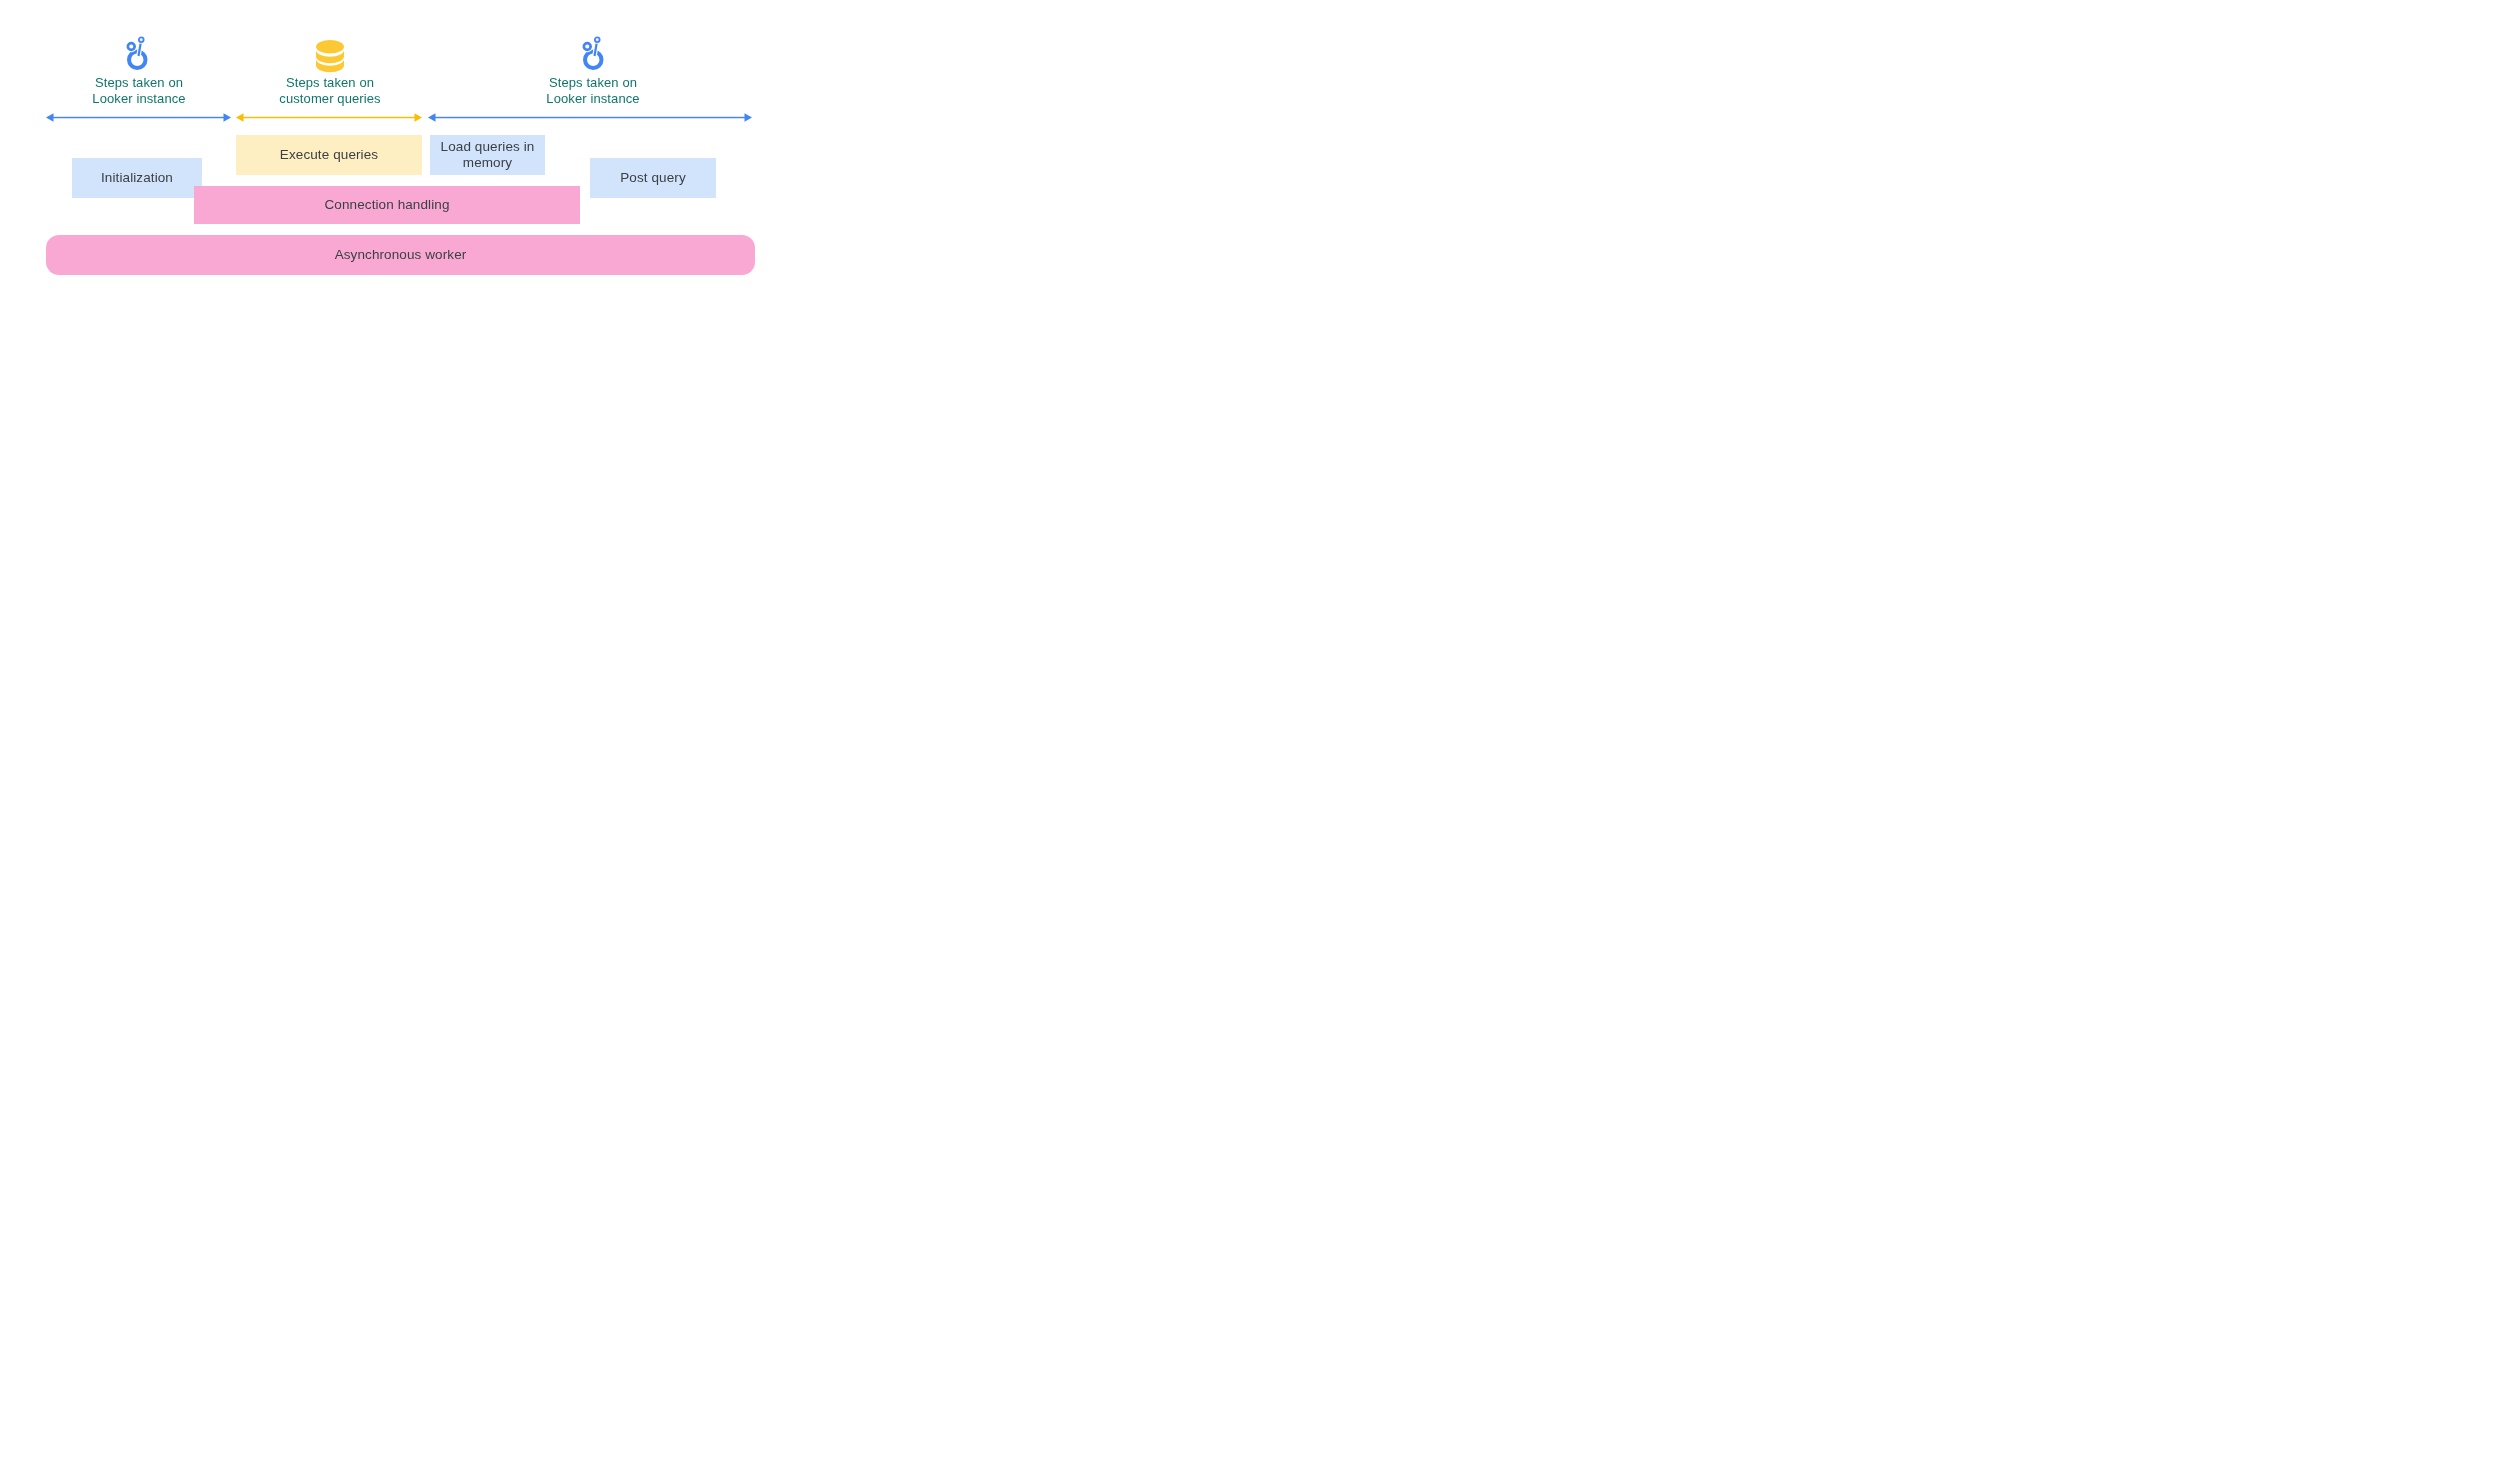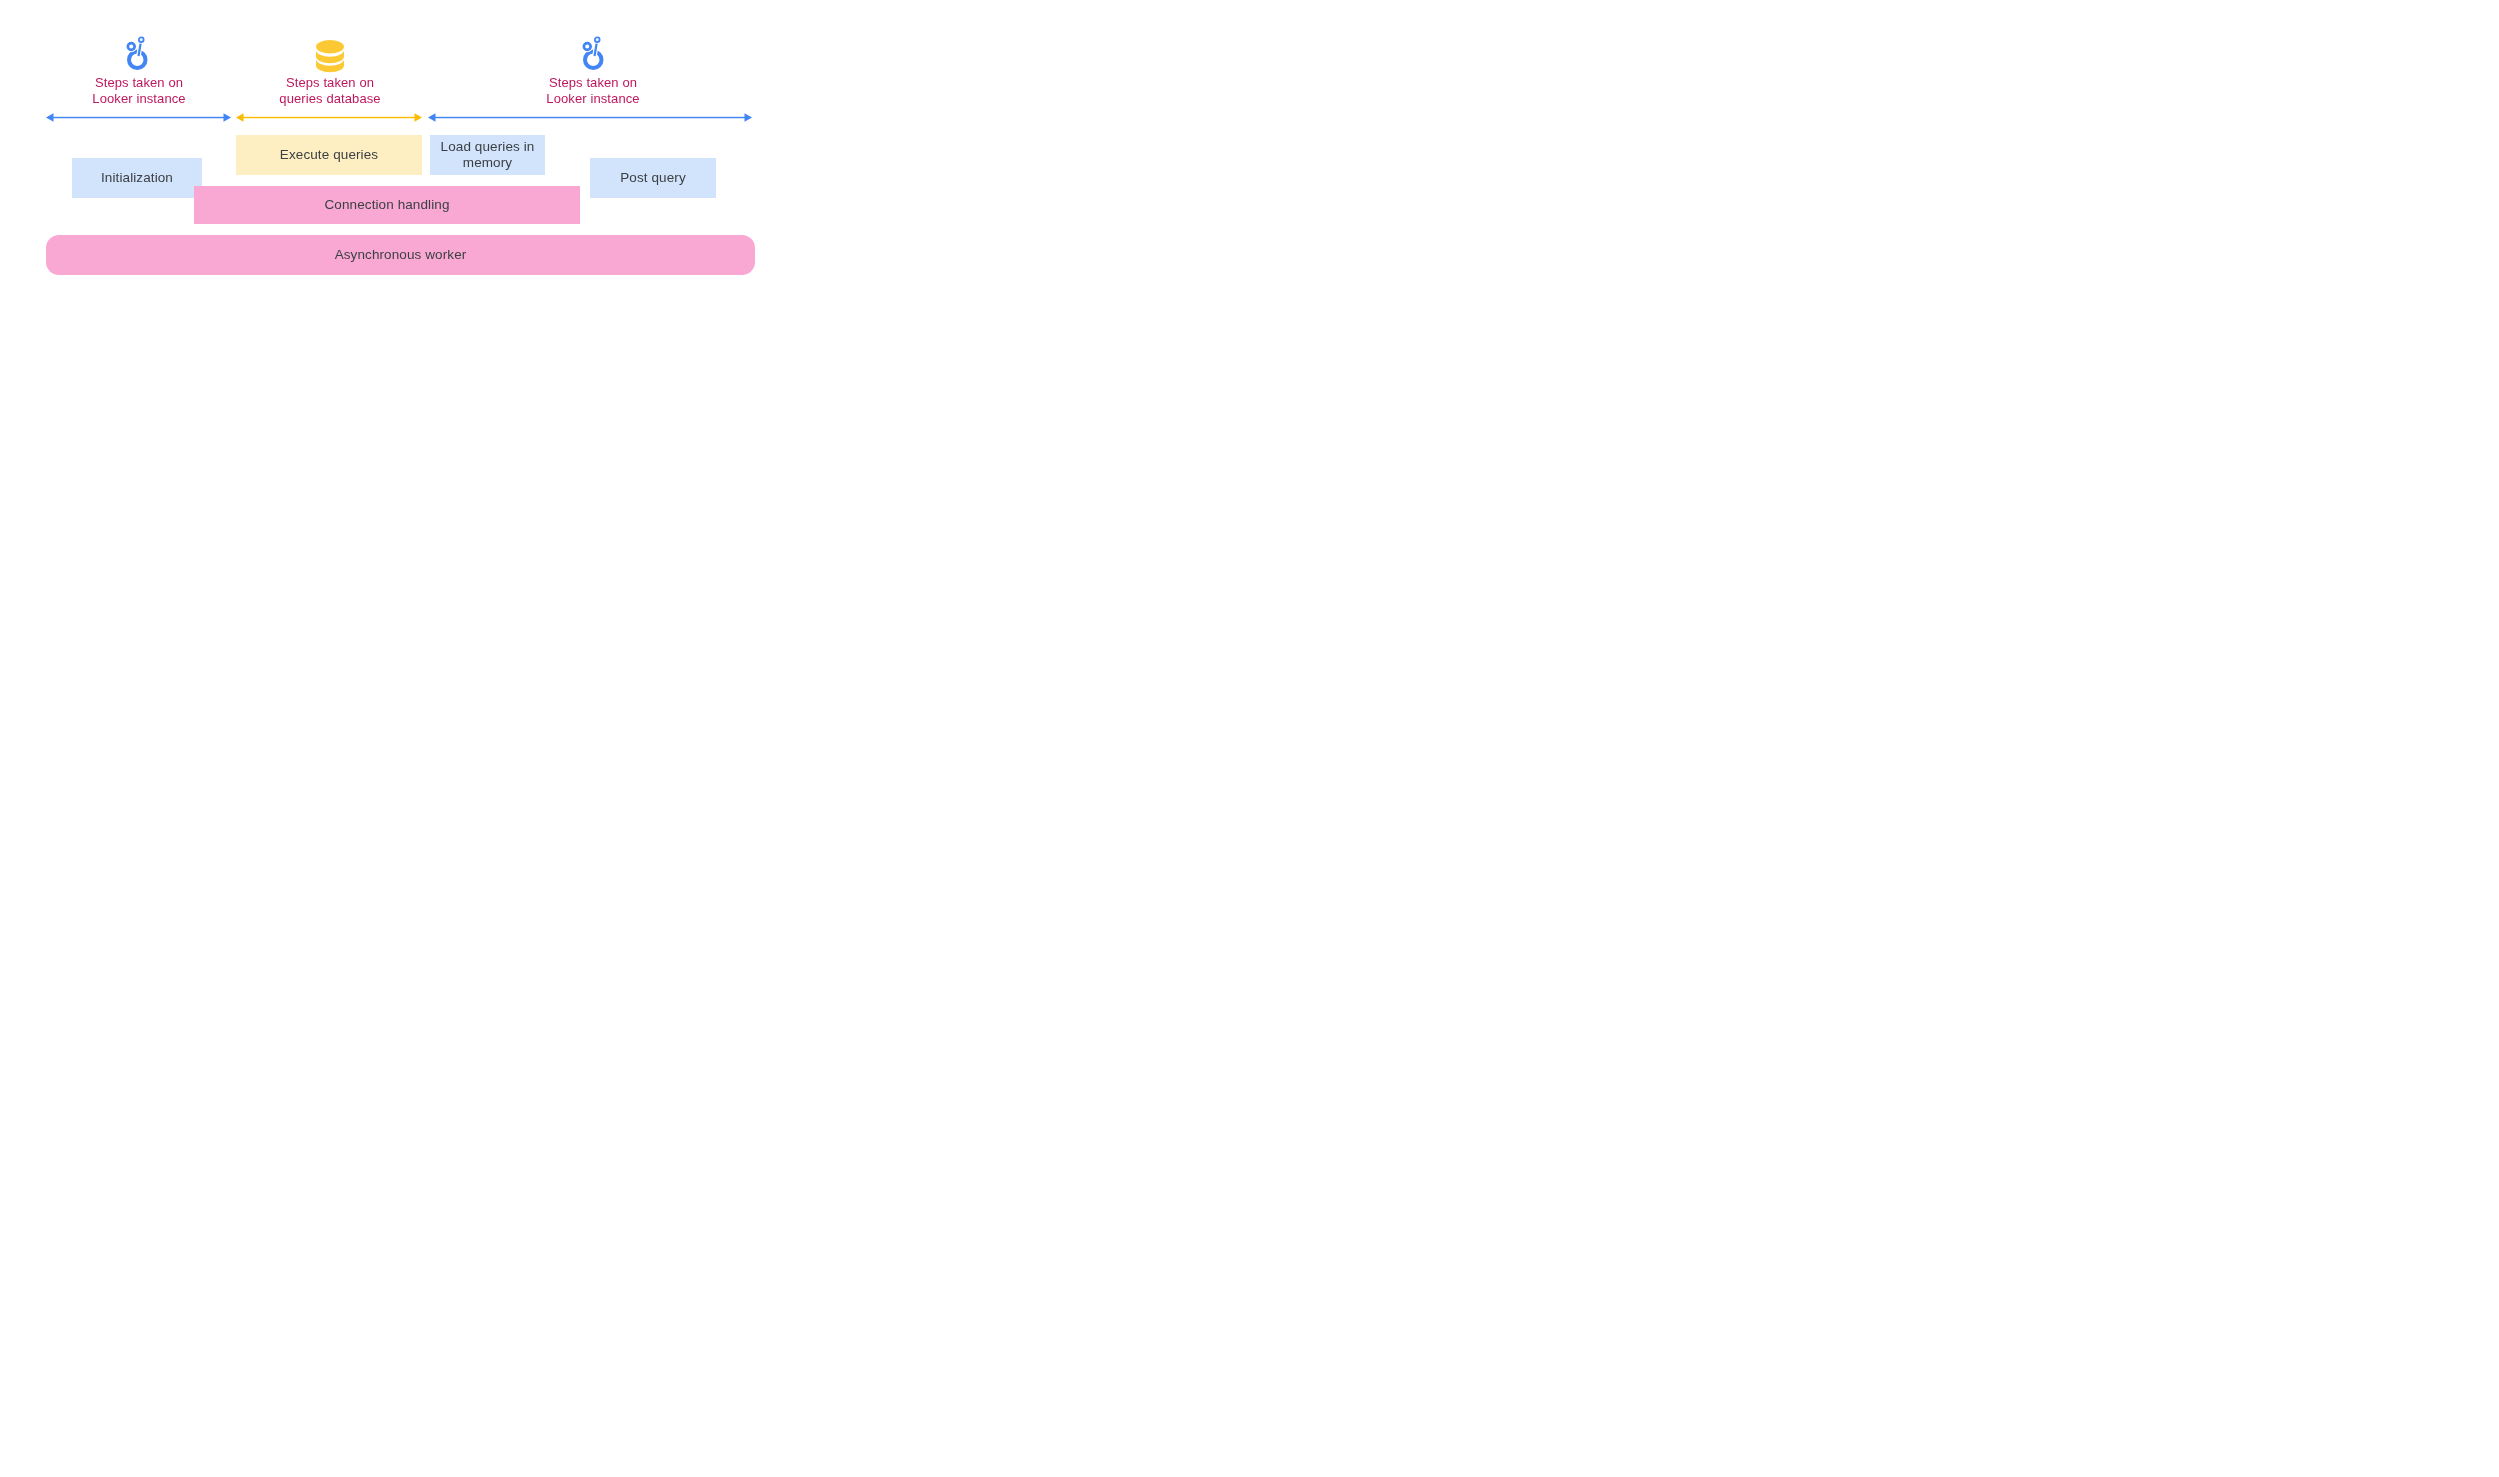--- a/index.html
+++ b/index.html
@@ -15,21 +15,21 @@
     background: #ffffff;
     overflow: hidden;
   }
   .abs { position: absolute; }
   .caption {
     position: absolute;
     width: 160px;
     text-align: center;
     font-size: 13px;
     line-height: 16px;
-    color: #be185d;
+    color: #0f766e;
     letter-spacing: 0.1px;
   }
   .box {
     position: absolute;
     display: flex;
     align-items: center;
     justify-content: center;
     text-align: center;
     font-size: 13.5px;
     line-height: 16.5px;
@@ -72,21 +72,21 @@
     <circle cx="30.5" cy="7.5" r="4.7" fill="none" stroke="#4285F4" stroke-width="3.6"></circle>
   </svg>
 
   <div class="caption" style="left:59px; top:75px;">
     <div>Steps taken on</div>
     <div>Looker instance</div>
   </div>
 
   <div class="caption" style="left:250px; top:75px;">
     <div>Steps taken on</div>
-    <div>queries database</div>
+    <div>customer queries</div>
   </div>
 
   <div class="caption" style="left:513px; top:75px;">
     <div>Steps taken on</div>
     <div>Looker instance</div>
   </div>
 
   <svg class="arrow-svg" style="left:46px;" width="185" height="9" viewBox="0 0 370 18">
     <rect x="13" y="7.6" width="344" height="2.9" fill="#4285F4"></rect>
     <polygon points="0,9 15,0.5 15,17.5" fill="#4285F4"></polygon>

